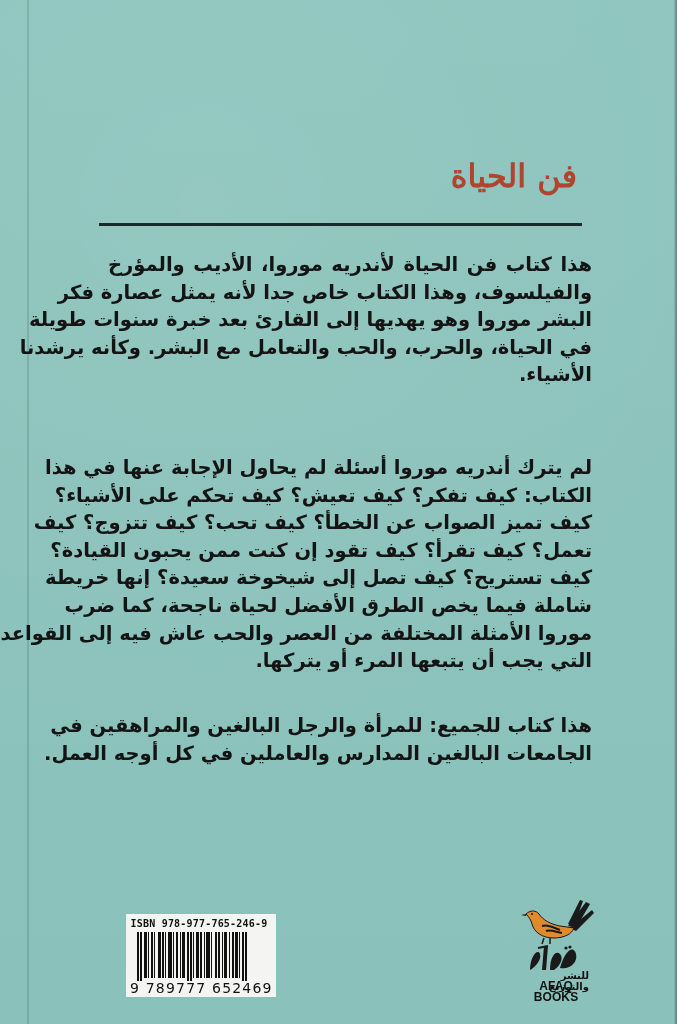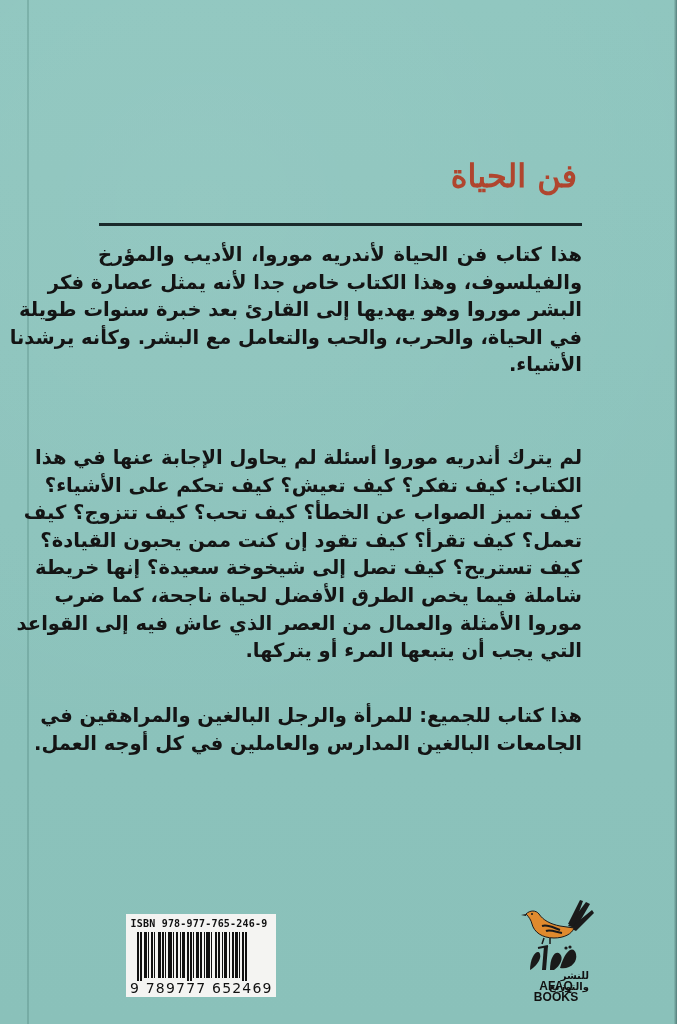--- a/index.html
+++ b/index.html
@@ -62,21 +62,21 @@
     left: 98px;
     width: 484px;
     direction: rtl;
     text-align: justify;
     text-align-last: right;
     color: #141414;
     font-family: "DejaVu Sans", sans-serif;
     font-size: 19.5px;
     font-weight: bold;
     line-height: 27.6px;
-    margin: 0;
+    margin: 10px;
   }
   .para-1 { top: 241px; }
   .para-2 { top: 444px; }
   .para-3 { top: 702px; }
   .line { display: block; text-align: justify; text-align-last: justify; white-space: nowrap; }
   .line.last { text-align-last: right; }
 
   .barcode-box {
     position: absolute;
     left: 126px;
@@ -171,21 +171,21 @@
   <span class="line last">الأشياء.</span>
 </div>
 
 <div class="body-text para-2">
   <span class="line">لم يترك أندريه موروا أسئلة لم يحاول الإجابة عنها في هذا</span>
   <span class="line">الكتاب: كيف تفكر؟ كيف تعيش؟ كيف تحكم على الأشياء؟</span>
   <span class="line">كيف تميز الصواب عن الخطأ؟ كيف تحب؟ كيف تتزوج؟ كيف</span>
   <span class="line">تعمل؟ كيف تقرأ؟ كيف تقود إن كنت ممن يحبون القيادة؟</span>
   <span class="line">كيف تستريح؟ كيف تصل إلى شيخوخة سعيدة؟ إنها خريطة</span>
   <span class="line">شاملة فيما يخص الطرق الأفضل لحياة ناجحة، كما ضرب</span>
-  <span class="line">موروا الأمثلة والعمال من العصر الذي عاش فيه إلى القواعد</span>
+  <span class="line">موروا الأمثلة المختلفة من العصر والحب عاش فيه إلى القواعد</span>
   <span class="line last">التي يجب أن يتبعها المرء أو يتركها.</span>
 </div>
 
 <div class="body-text para-3">
   <span class="line">هذا كتاب للجميع: للمرأة والرجل البالغين والمراهقين في</span>
   <span class="line last">الجامعات البالغين المدارس والعاملين في كل أوجه العمل.</span>
 </div>
 
 <div class="barcode-box">
   <div class="isbn-text">ISBN 978-977-765-246-9</div>

